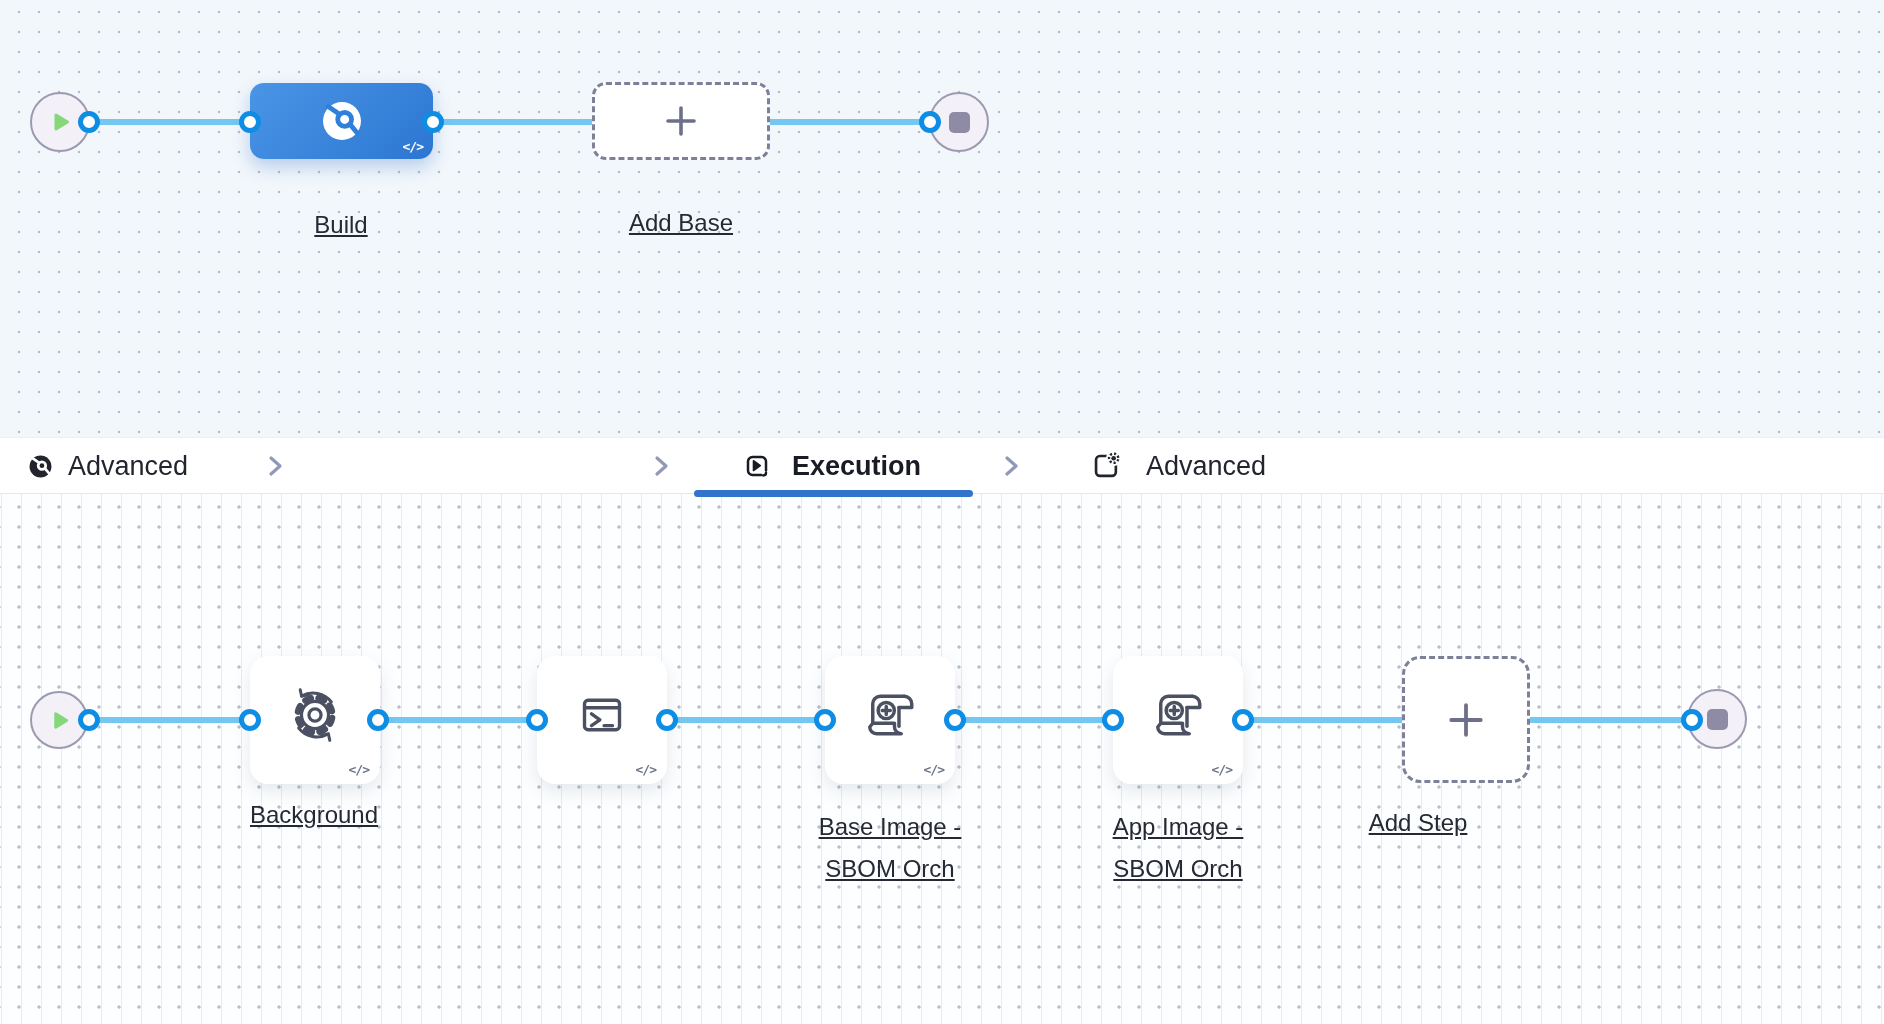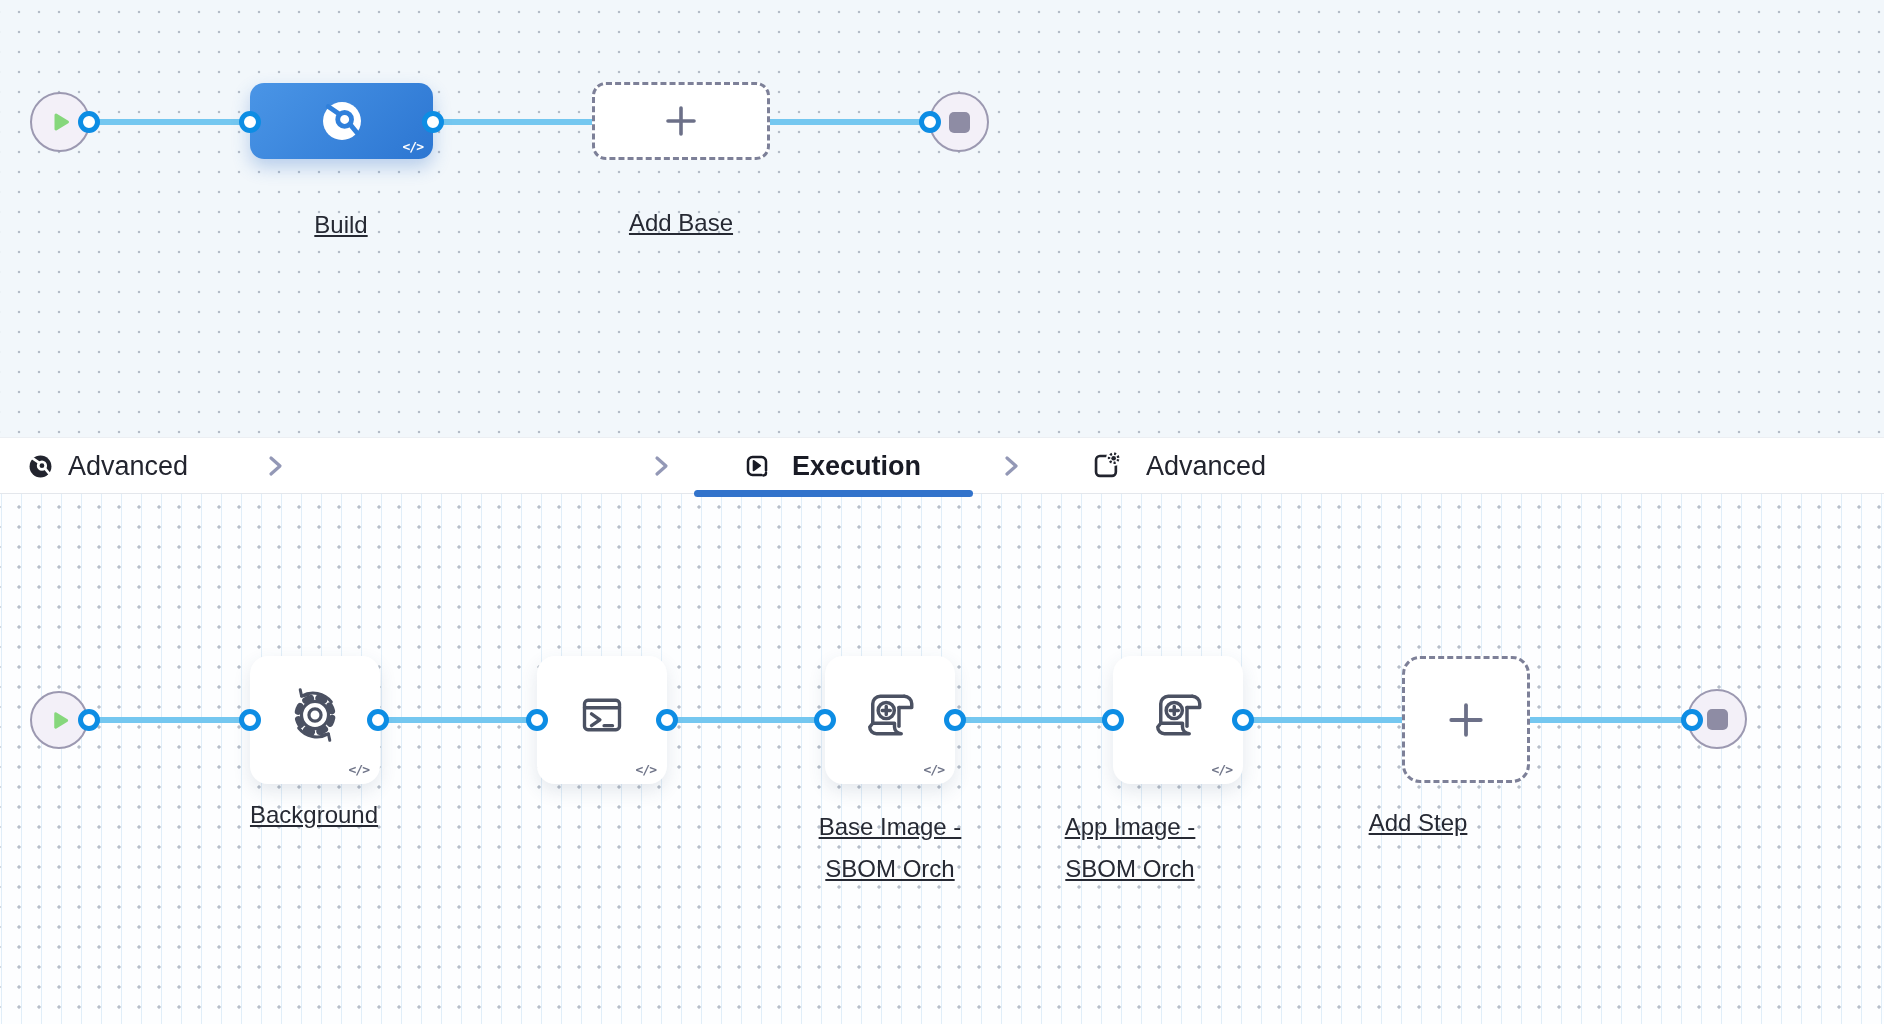--- a/index.html
+++ b/index.html
@@ -287,18 +287,18 @@
     <div class="port" style="left:656px;top:215px;"></div>
     <div class="port" style="left:814px;top:215px;"></div>
     <div class="port" style="left:944px;top:215px;"></div>
     <div class="port" style="left:1102px;top:215px;"></div>
     <div class="port" style="left:1232px;top:215px;"></div>
     <div class="port" style="left:1681px;top:215px;"></div>
 
     <div class="node-label" style="left:204px;top:292px;width:220px;margin-top:8px;">Background</div>
     <div class="node-label" style="left:780px;top:312px;width:220px;">Base Image -
 SBOM Orch</div>
-    <div class="node-label" style="left:1020px;top:312px;width:220px;">App Image -
+    <div class="node-label" style="left:1068px;top:312px;width:220px;">App Image -
 SBOM Orch</div>
     <div class="node-label" style="left:1308px;top:308px;width:220px;">Add Step</div>
   </div>
 
 </div>
 
 </body></html>

